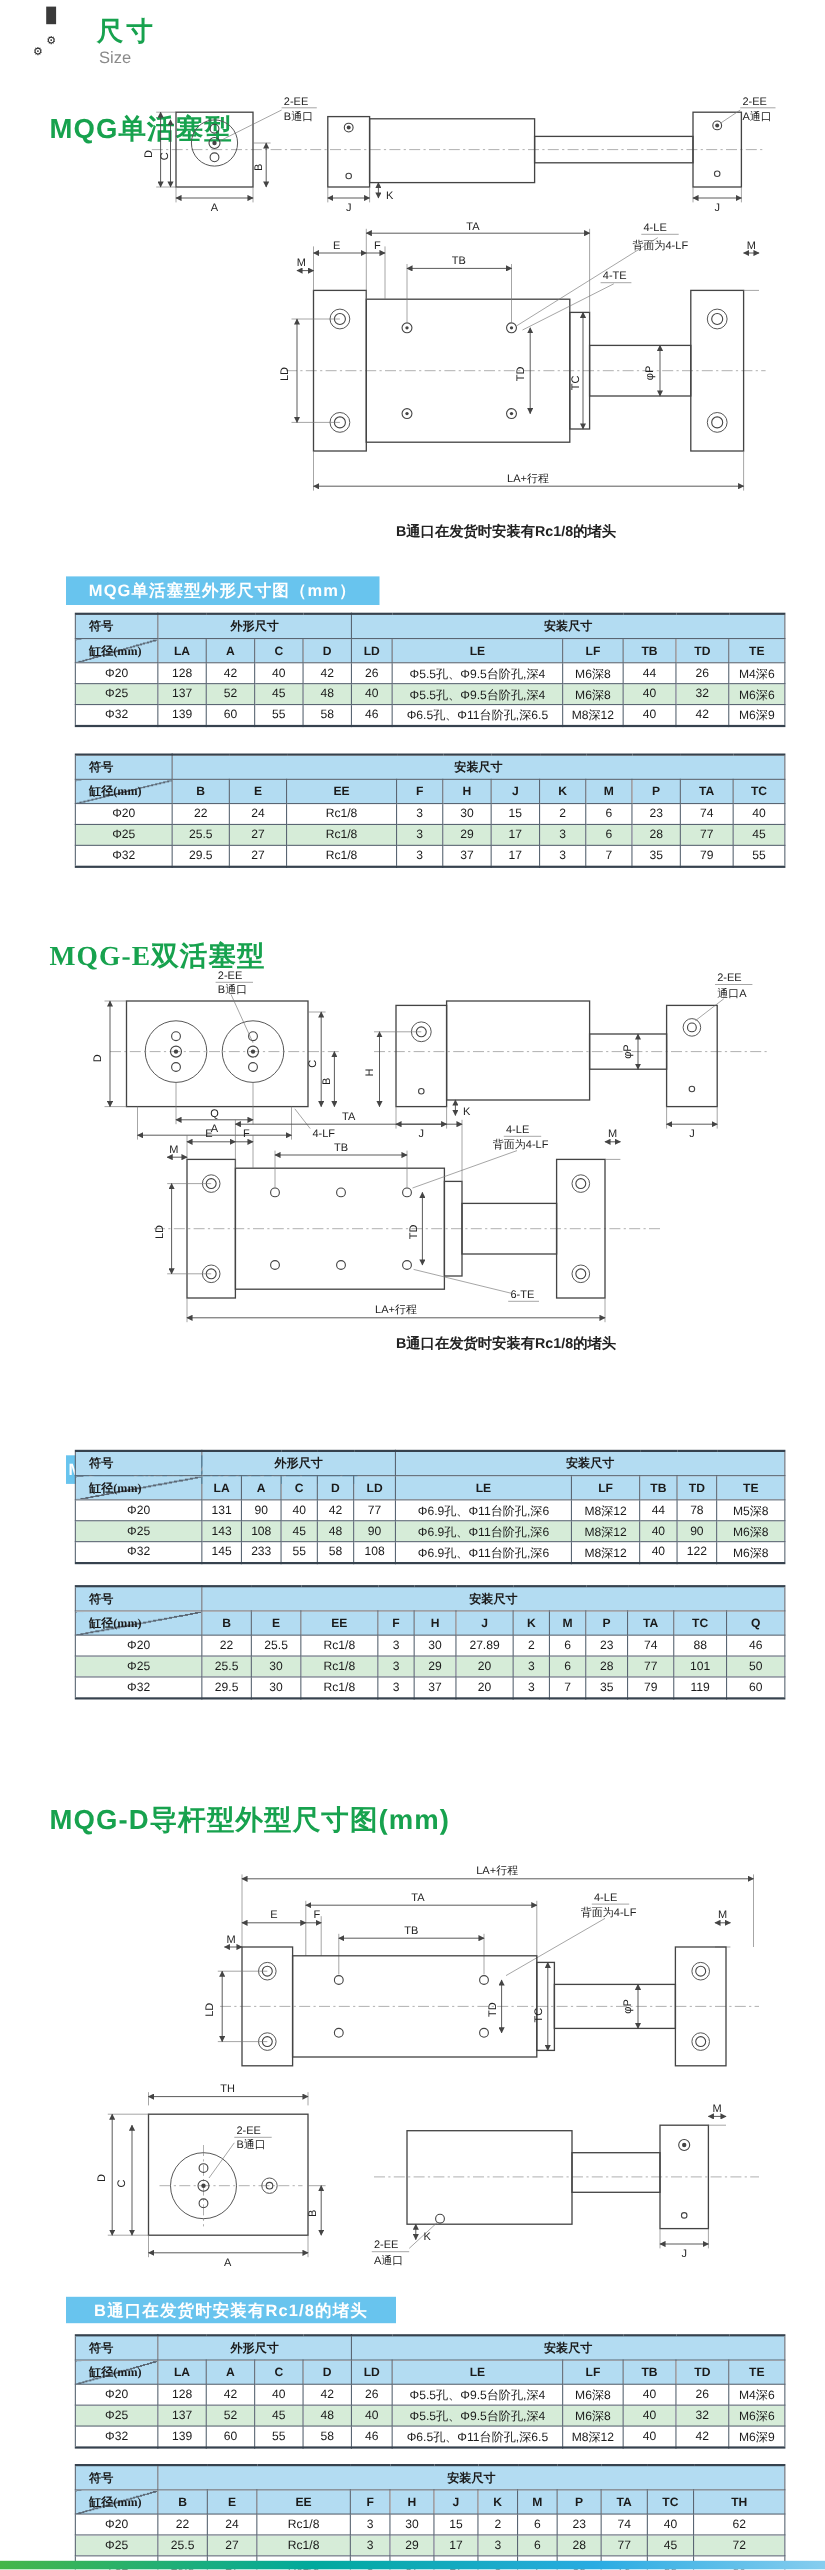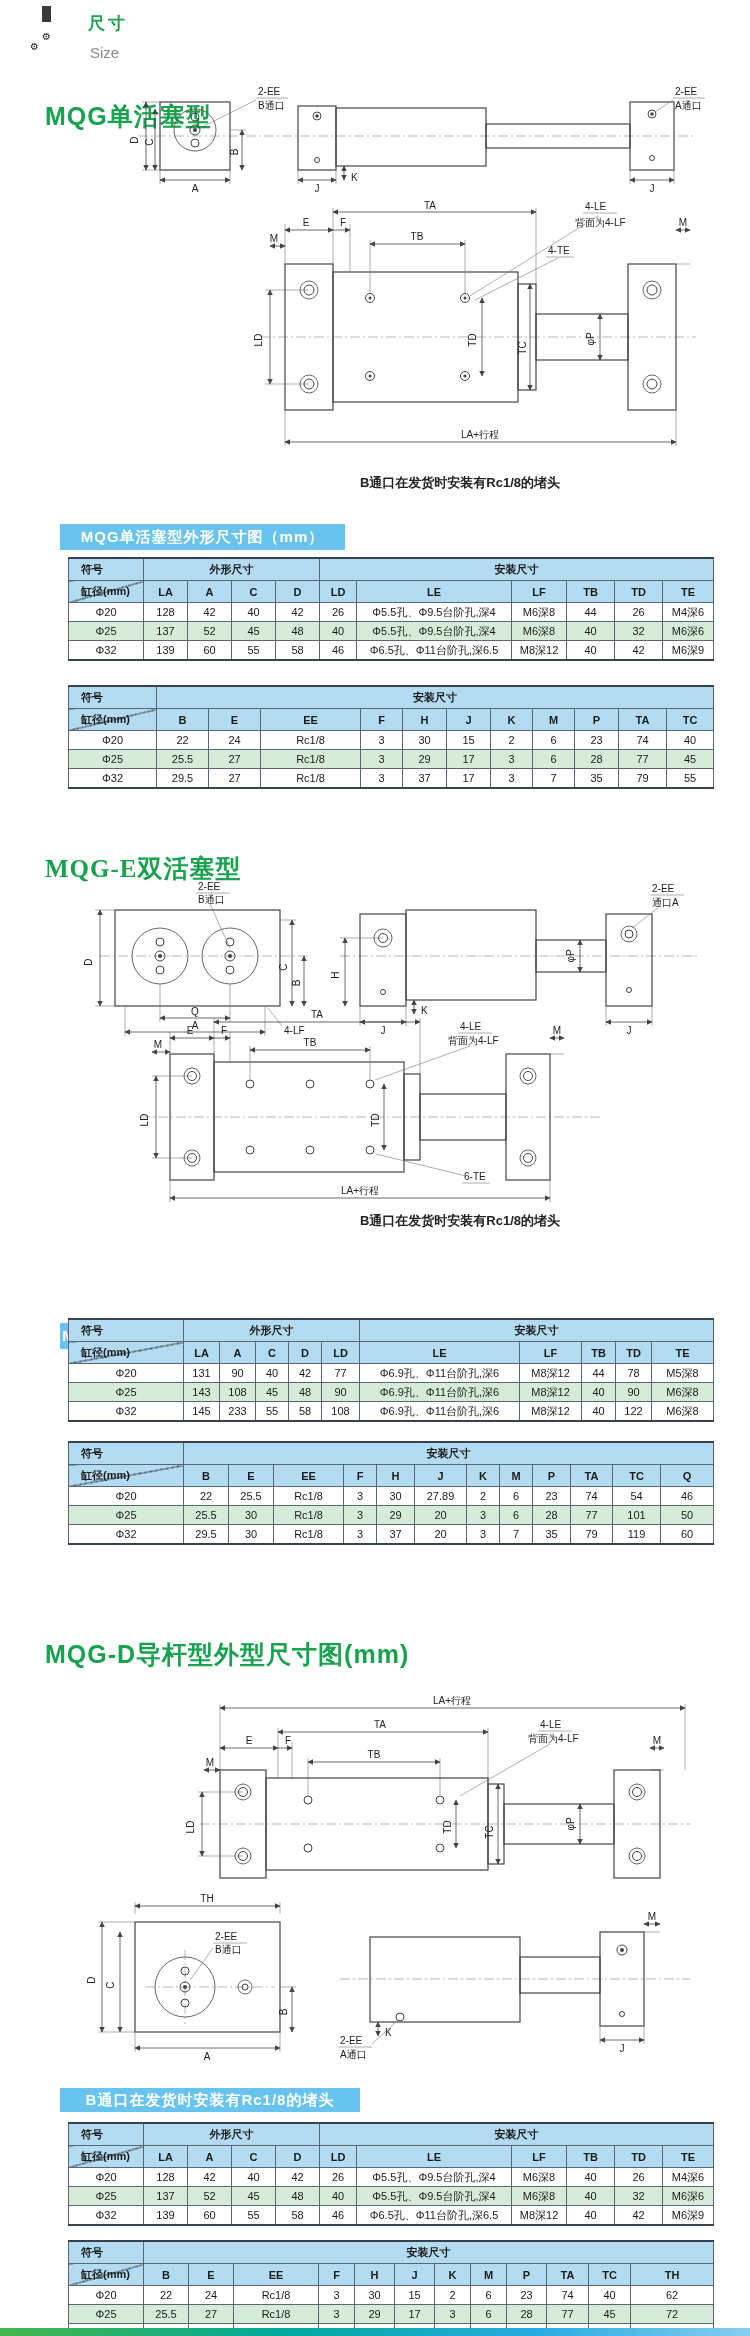--- a/index.html
+++ b/index.html
@@ -1,37 +1,37 @@
 <!DOCTYPE html>
 <html><head>
 <meta charset="utf-8">
 <style>
   html,body{margin:0;padding:0;}
   body{width:750px;height:2336px;position:relative;background:#fff;
        font-family:"Liberation Sans","DejaVu Sans",sans-serif;color:#1a1a1a;overflow:hidden;}
   .abs{position:absolute;}
   .sec-title{color:#17a24e;font-weight:bold;font-size:25px;letter-spacing:1px;}
-  .hdr-cn{color:#17a24e;font-weight:bold;font-size:17px;letter-spacing:3px;}
+  .hdr-cn{color:#17a24e;font-weight:bold;font-size:24px;letter-spacing:3px;}
   .hdr-en{color:#8a8a8a;font-size:15px;}
   .banner{background:#68c4ee;color:#fff;font-weight:bold;font-size:15px;
           display:flex;align-items:center;justify-content:center;height:26px;letter-spacing:1px;}
   .caption{font-weight:bold;font-size:13px;color:#222;text-align:center;}
   table.dim{border-collapse:collapse;table-layout:fixed;width:645px;font-size:11px;
             border-top:2px solid #36424e;border-bottom:2px solid #36424e;}
   table.dim th,table.dim td{border:1px solid #5a6673;text-align:center;padding:1px 2px;
             white-space:nowrap;overflow:hidden;}
   table.dim thead th{background:#b3dcf2;font-weight:bold;height:19px;}
   table.dim td{height:16px;background:#fff;}
   table.dim tr.alt td{background:#d6ecd8;}
   th.corner-t,th.corner-b{text-align:left !important;padding-left:12px !important;}
   th.corner-b{background-image:linear-gradient(to bottom right,
       transparent calc(50% - 0.7px),#5a6673 calc(50% - 0.7px),
       #5a6673 calc(50% + 0.7px),transparent calc(50% + 0.7px)) !important;
       background-size:30px 100%;background-position:100% 0;background-repeat:no-repeat;
-      background-color:#b3dcf2;}
+      background-color:#b3dcf2;font-family:Liberation Serif, serif;}
   svg .o{fill:none;stroke:#444;stroke-width:1.2;}
   svg .t{fill:none;stroke:#555;stroke-width:0.9;}
   svg .hole{fill:none;stroke:#444;stroke-width:1;}
   svg .dot{fill:#444;stroke:none;}
   svg .cl{fill:none;stroke:#999;stroke-width:0.7;stroke-dasharray:10 3 2 3;}
   svg .dim{fill:none;stroke:#444;stroke-width:0.8;}
   svg .ext{fill:none;stroke:#777;stroke-width:0.6;}
   svg text{font-family:"Liberation Sans","DejaVu Sans",sans-serif;font-size:10px;fill:#222;}
   .grad-bar{background:linear-gradient(90deg,#45b649 0%,#00a99d 38%,#29abe2 72%,#86cdef 100%);}
 </style>
@@ -594,21 +594,21 @@
         <td>22</td>
         <td>25.5</td>
         <td>Rc1/8</td>
         <td>3</td>
         <td>30</td>
         <td>27.89</td>
         <td>2</td>
         <td>6</td>
         <td>23</td>
         <td>74</td>
-        <td>54</td>
+        <td>88</td>
         <td>46</td>
       </tr>
       <tr class="alt">
         <td>Φ25</td>
         <td>25.5</td>
         <td>30</td>
         <td>Rc1/8</td>
         <td>3</td>
         <td>29</td>
         <td>20</td>

